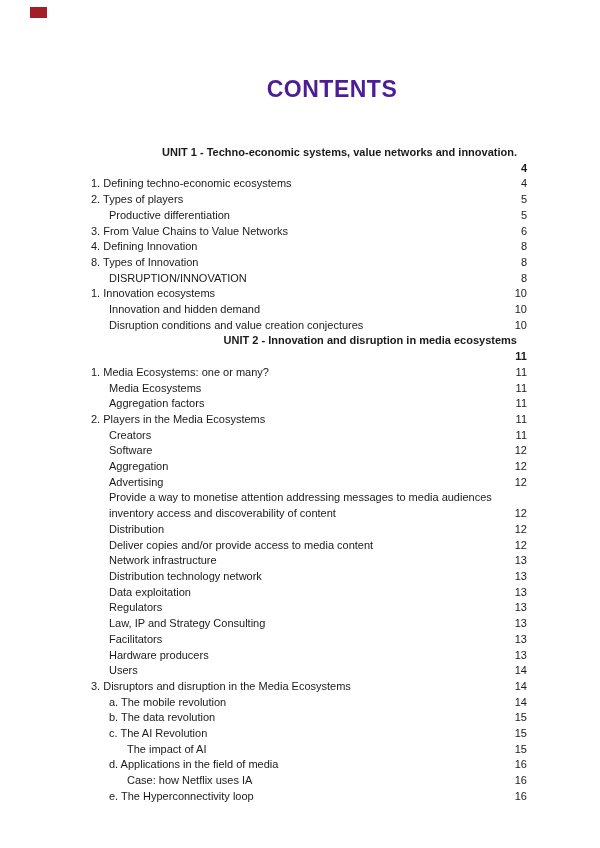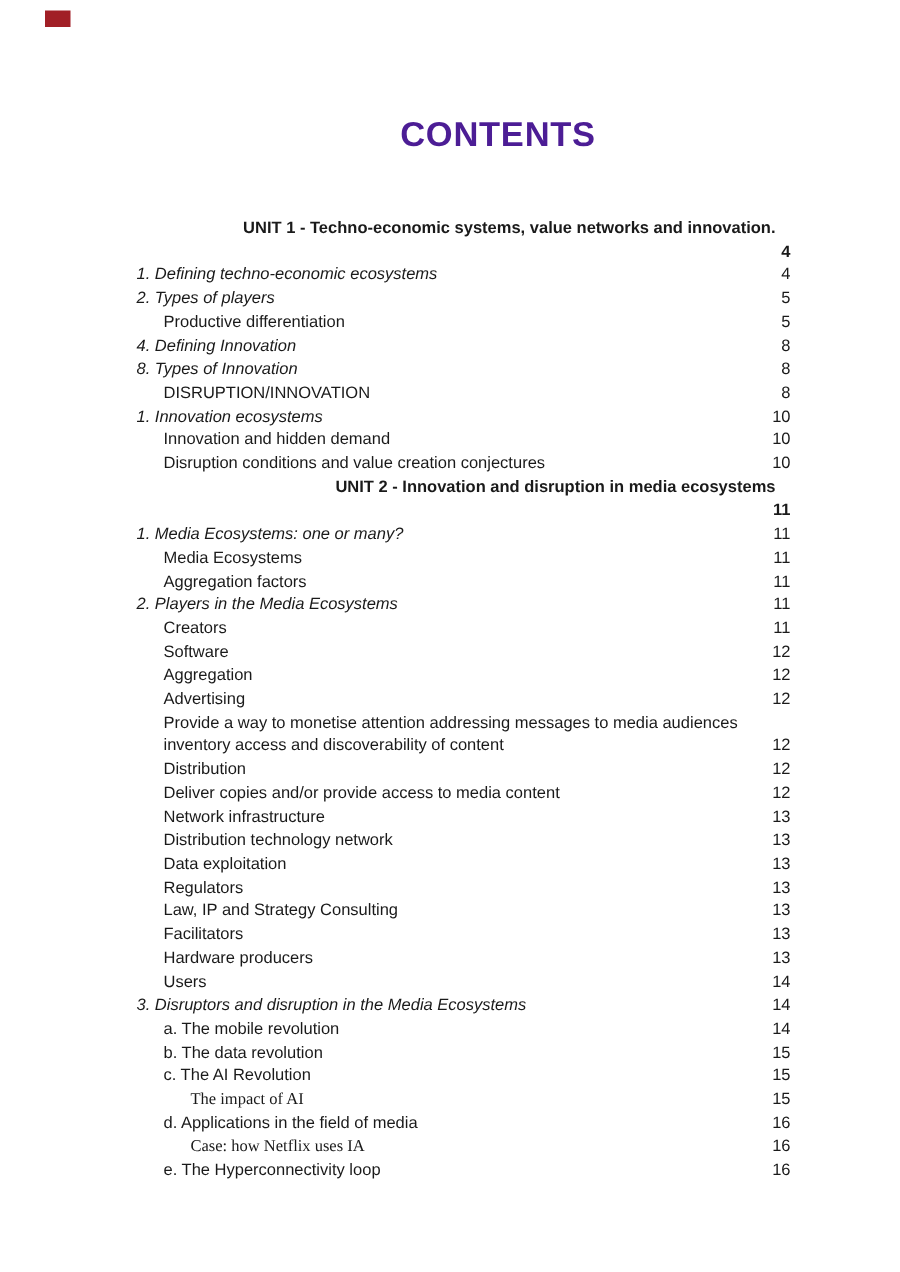--- a/index.html
+++ b/index.html
@@ -51,23 +51,23 @@
     flex-direction: column;
   }
   .toc-text {
     flex: 1 1 auto;
     padding-right: 10px;
   }
   .toc-page {
     flex: 0 0 auto;
     text-align: right;
   }
-  .level-1 .toc-text { padding-left: 19px; font-style: italic; }
+  .level-1 .toc-text { padding-left: 19px; }
   .level-2 .toc-text { padding-left: 37px; }
-  .level-3 .toc-text { padding-left: 55px; font-family: Liberation Serif, serif; }
+  .level-3 .toc-text { padding-left: 55px; }
 </style>
 </head>
 <body>
 
 <div class="page">
   <div class="corner-mark" style="background: rgb(161, 31, 38);"></div>
   <div class="page-title" style="color: #4c1d95; padding-left: 32px;">CONTENTS</div>
   <div class="toc">
       <div class="toc-row level-0 bold">
         <span class="toc-text">UNIT 1 - Techno-economic systems, value networks and innovation.</span>
@@ -79,20 +79,24 @@
       </div>
       <div class="toc-row level-1">
         <span class="toc-text">2. Types of players</span>
         <span class="toc-page">5</span>
       </div>
       <div class="toc-row level-2">
         <span class="toc-text">Productive differentiation</span>
         <span class="toc-page">5</span>
       </div>
       <div class="toc-row level-1">
+        <span class="toc-text">3. From Value Chains to Value Networks</span>
+        <span class="toc-page">6</span>
+      </div>
+      <div class="toc-row level-1">
         <span class="toc-text">4. Defining Innovation</span>
         <span class="toc-page">8</span>
       </div>
       <div class="toc-row level-1">
         <span class="toc-text">8. Types of Innovation</span>
         <span class="toc-page">8</span>
       </div>
       <div class="toc-row level-2">
         <span class="toc-text">DISRUPTION/INNOVATION</span>
         <span class="toc-page">8</span>

